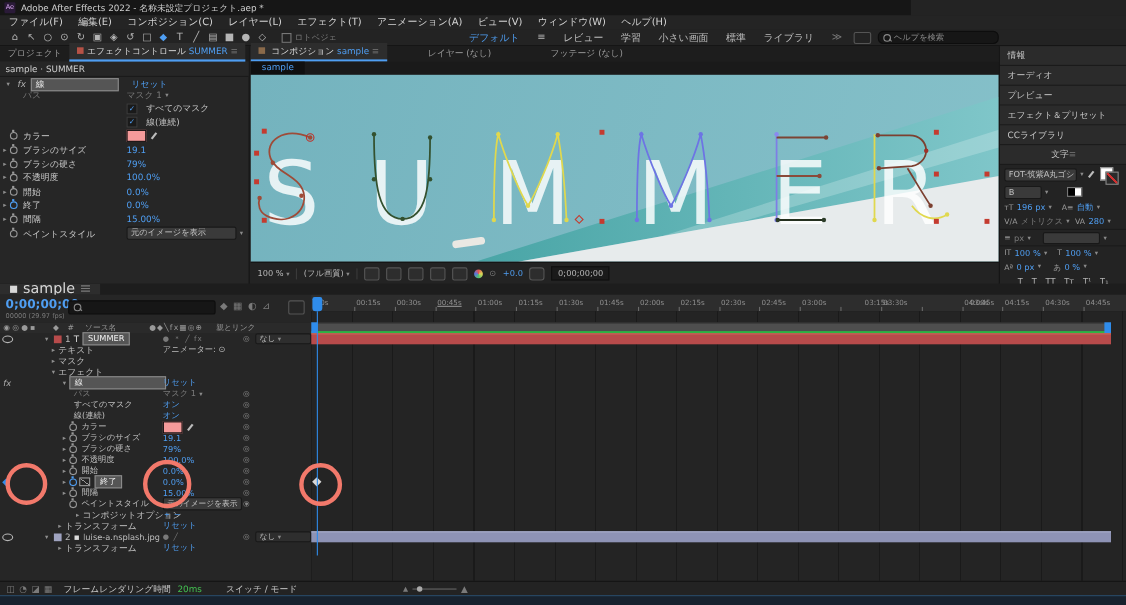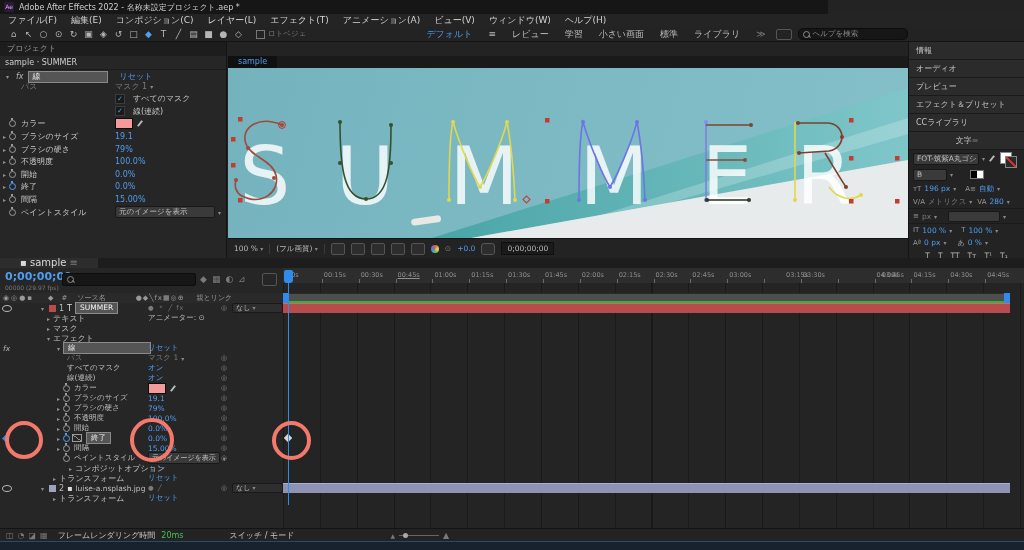--- a/index.html
+++ b/index.html
@@ -135,20 +135,25 @@
     <span style="width:14px;height:9px;border:1px solid #555;border-radius:2px;margin-right:6px"></span>
     <span id="help-search">
       <span class="mag"></span>
       <span>ヘルプを検索</span>
     </span>
   </div>
 
   <div id="ec-panel" class="abs">
     <div class="tabstrip">
       <span class="ptab">プロジェクト</span>
+      <span class="ptab active">
+        <span class="grip"></span><span>エフェクトコントロール</span>
+        <span class="blue">SUMMER</span>
+        <span class="dim"> ≡</span>
+      </span>
     </div>
     <div style="height:13px;line-height:13px;padding-left:5px;background:#262626;border-bottom:1px solid #1a1a1a;font-size:8px;color:#cfcfcf">sample · SUMMER</div>
     <div class="flex" style="height:13px;padding-left:3px;gap:4px">
       <span class="tw">▾</span>
       <span style="font-style:italic;color:#b5b5b5;font-size:8px">fx</span>
       <span class="namebox" style="width:70px">線</span>
       <span class="blue" style="margin-left:8px;font-size:8px">リセット</span>
     </div>
     <div id="ec-rows">
         <div class="ec-row" style="top: 38px;">
@@ -239,20 +244,30 @@
           <span style="margin-left: 5px; white-space: nowrap;">ペイントスタイル</span>
           <span class="ec-val">
             <span class="selbox" style="width: 92px;">元のイメージを表示</span>
             <span class="ddv">▾</span>
           </span>
         </div>
       </div>
   </div>
 
   <div id="viewer" class="abs">
+    <div class="tabstrip">
+      <span class="ptab active">
+        <span class="grip" style="background:#8a6a4a"></span>
+        <span>コンポジション</span>
+        <span class="blue">sample</span>
+        <span class="dim"> ≡</span>
+      </span>
+      <span class="ptab" style="margin-left:30px">レイヤー (なし)</span>
+      <span class="ptab" style="margin-left:40px">フッテージ (なし)</span>
+    </div>
     <div id="comp-subtab">
       <span class="blue" style="background:#101010;padding:0 10px;font-size:8px;line-height:12px">sample</span>
     </div>
 
     <div id="canvas">
       <svg id="canvas-svg" width="680" height="170" viewBox="0 0 680 170">
         <defs>
           <linearGradient id="umb" x1="0" y1="0" x2="1" y2="0">
             <stop offset="0" stop-color="#49a5a6"></stop>
               <stop offset="1" stop-color="#7fc6c9"></stop>
@@ -425,21 +440,21 @@
           <span>TT</span>
           <span>Tт</span>
           <span>T¹</span>
           <span>T₁</span>
         </div>
     </div>
   </div>
 
   <div id="timeline" class="abs">
     <div style="height:10px;background:#1d1d1d;display:flex;align-items:center">
-      <span style="background:#2d2d2d;padding:0 20px;height:10px;line-height:10px;font-size:10px;color:#d8d8d8">▪ <span>sample</span> <span class="dim">≡</span></span>
+      <span style="background:#2d2d2d;padding:0 8px;height:10px;line-height:10px;font-size:13px;color:#d8d8d8">▪ <span>sample</span> <span class="dim">≡</span></span>
     </div>
     <div style="position:absolute;left:0;top:10px;width:283px;height:25px;background:#262626;border-bottom:1px solid #1a1a1a">
       <span class="abs blue" style="left:5px;top:2px;font-size:11px;font-weight:bold">0;00;00;00</span>
       <span class="abs dim" style="left:5px;top:16px;font-size:6px">00000 (29.97 fps)</span>
       <span class="abs" style="left:62px;top:5px;width:128px;height:11px;background:#161616;border:1px solid #0d0d0d;border-radius:2px;display:flex;align-items:center;padding-left:4px">
           <span class="mag"></span>
         </span>
       <span class="abs dim" style="left:200px;top:6px;letter-spacing:5px;font-size:9px">◆▦◐⊿</span>
       <span class="abs" style="left:262px;top:5px;width:13px;height:11px;border:1px solid #555;border-radius:2px"></span>
     </div>
@@ -677,21 +692,21 @@
 
     <div class="abs" style="left:285px;top:177px;width:6px;height:6px;background:#d8d8d8;transform:rotate(45deg)"></div>
     <div class="abs" style="left:288px;top:25px;width:1px;height:222px;background:#2f8ceb;z-index:5"></div>
     <div class="abs" style="left:284px;top:12px;width:9px;height:13px;background:#2f8ceb;border-radius:2px 2px 3px 3px;z-index:6"></div>
   </div>
 
   <div id="statusbar" class="abs">
     <span class="dim" style="letter-spacing:4px">◫◔◪▦</span>
     <span>フレームレンダリング時間</span>
     <span class="grn">20ms</span>
-    <span style="margin-left:40px">スイッチ / モード</span>
+    <span style="margin-left:16px">スイッチ / モード</span>
     <span class="flex" style="margin-left:90px;gap:4px">
       <span class="dim" style="font-size:6px">▲</span>
       <span style="width:40px;height:1px;background:#666;position:relative">
           <span class="abs" style="left:4px;top:-2px;width:5px;height:5px;border-radius:50%;background:#aaa"></span>
         </span>
       <span class="dim" style="font-size:8px">▲</span>
     </span>
   </div>
   <div id="taskstrip" class="abs"></div>
 

